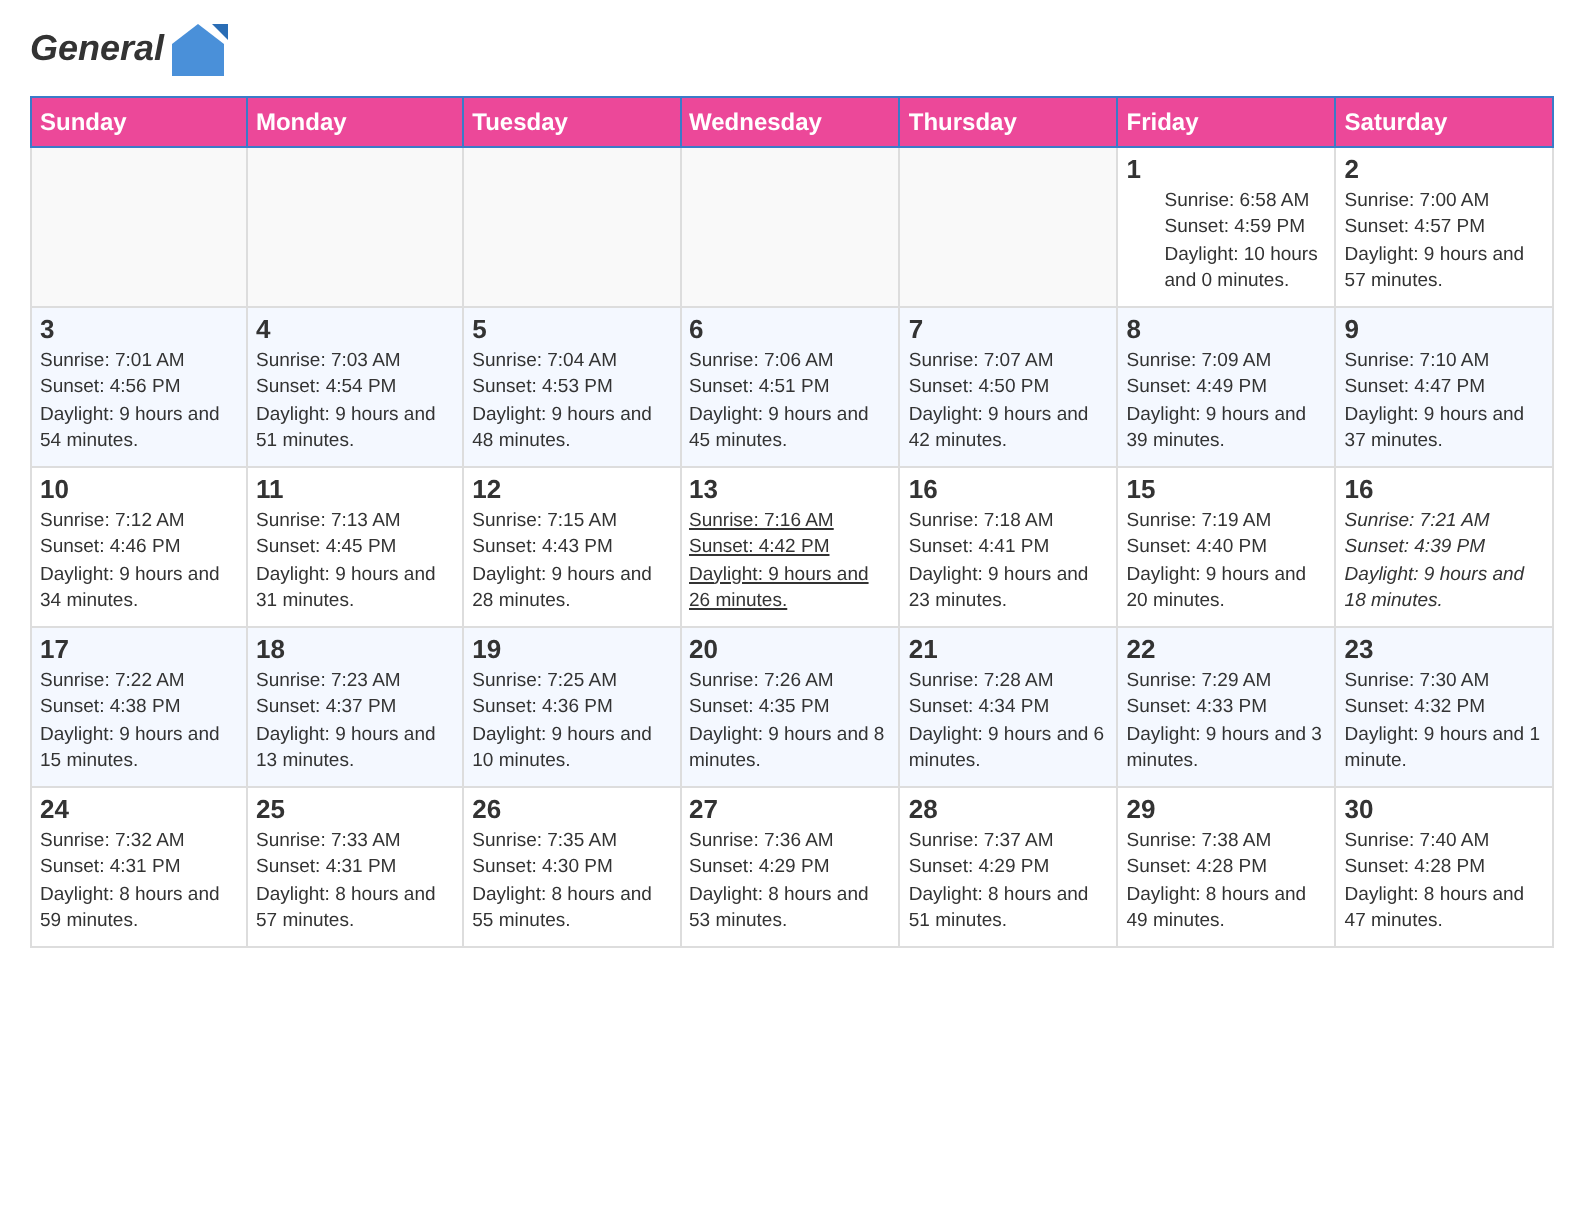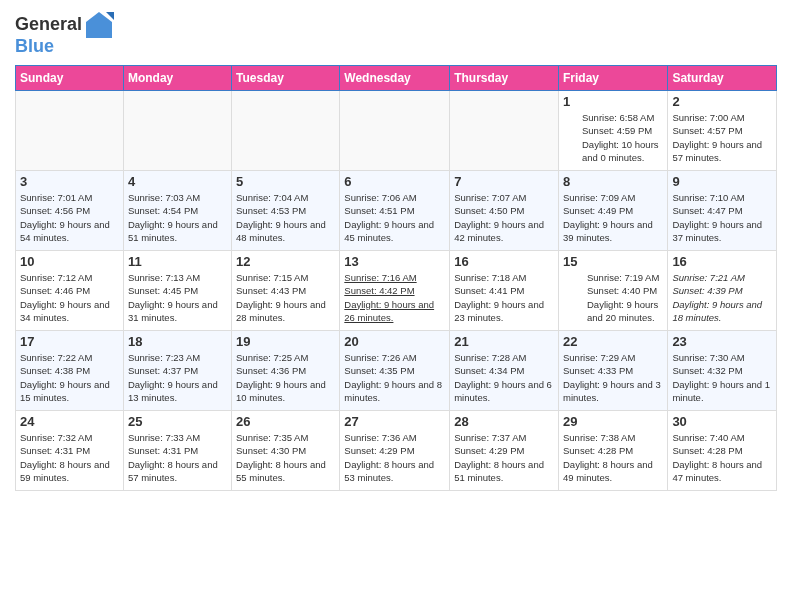--- a/index.html
+++ b/index.html
@@ -17,20 +17,21 @@
     .header-area {
       display: flex;
       align-items: flex-start;
       justify-content: space-between;
       margin-bottom: 8px;
     }
     .logo {
       display: flex;
       align-items: center;
       gap: 0;
+      font-style: italic;
     }
     .logo-text {
       font-size: 18px;
       font-weight: bold;
       color: #333;
       line-height: 1.1;
     }
     .logo-icon {
       width: 30px;
       height: 30px;
@@ -95,21 +96,20 @@
   <div class="header-area">
     <div class="logo">
       <div>
         <div style="display:flex;align-items:center;">
           <span class="logo-text">General</span>
           <svg class="logo-icon" viewBox="0 0 30 30">
             <polygon points="15,2 28,12 28,28 2,28 2,12" fill="#4a90d9"></polygon>
             <polygon points="22,2 30,10 30,2" fill="#2a6db5"></polygon>
           </svg>
         </div>
-        <div style="color:#4a90d9;font-size:18px;font-weight:bold;margin-top:-4px;">Blue</div>
       </div>
     </div>
     <div class="title-area">
       <div class="month-title"></div>
       <div class="subtitle"></div>
     </div>
   </div>
 
   <table class="calendar">
     <thead>
@@ -214,21 +214,21 @@
 Daylight: 9 hours and 26 minutes.</div>
           </td>
           <td>
             <div class="day-num">16</div>
             <div class="day-info" style="white-space: pre-line;">Sunrise: 7:18 AM
 Sunset: 4:41 PM
 Daylight: 9 hours and 23 minutes.</div>
           </td>
           <td>
             <div class="day-num">15</div>
-            <div class="day-info" style="white-space: pre-line; margin-left: 24px;">Sunrise: 7:19 AM
+            <div class="day-info" style="white-space: pre-line;">Sunrise: 7:19 AM
 Sunset: 4:40 PM
 Daylight: 9 hours and 20 minutes.</div>
           </td>
           <td>
             <div class="day-num">16</div>
             <div class="day-info" style="white-space: pre-line; font-style: italic;">Sunrise: 7:21 AM
 Sunset: 4:39 PM
 Daylight: 9 hours and 18 minutes.</div>
           </td>
         </tr>

